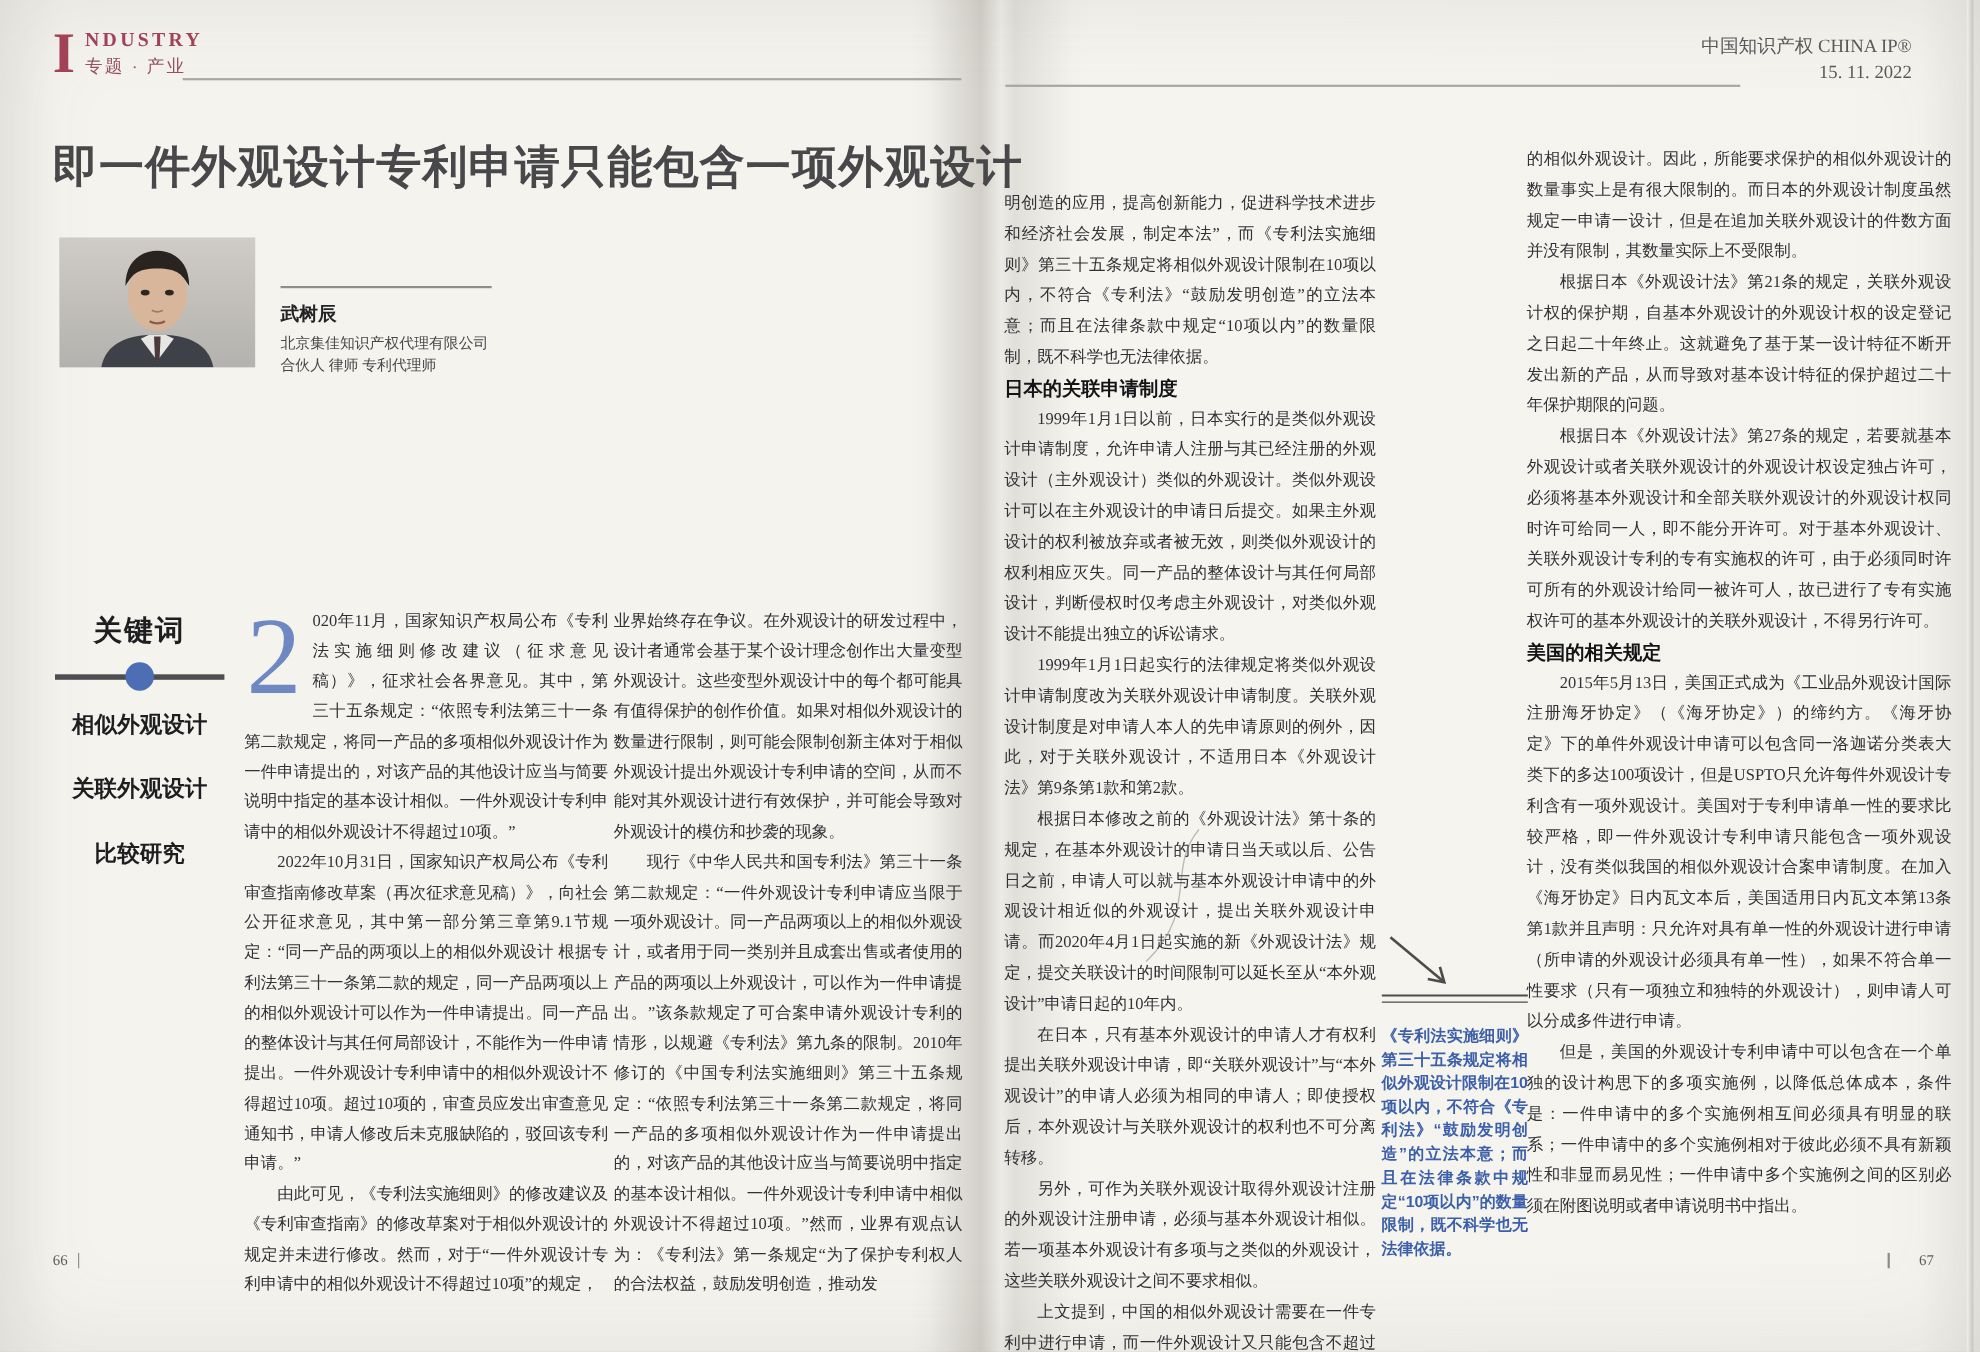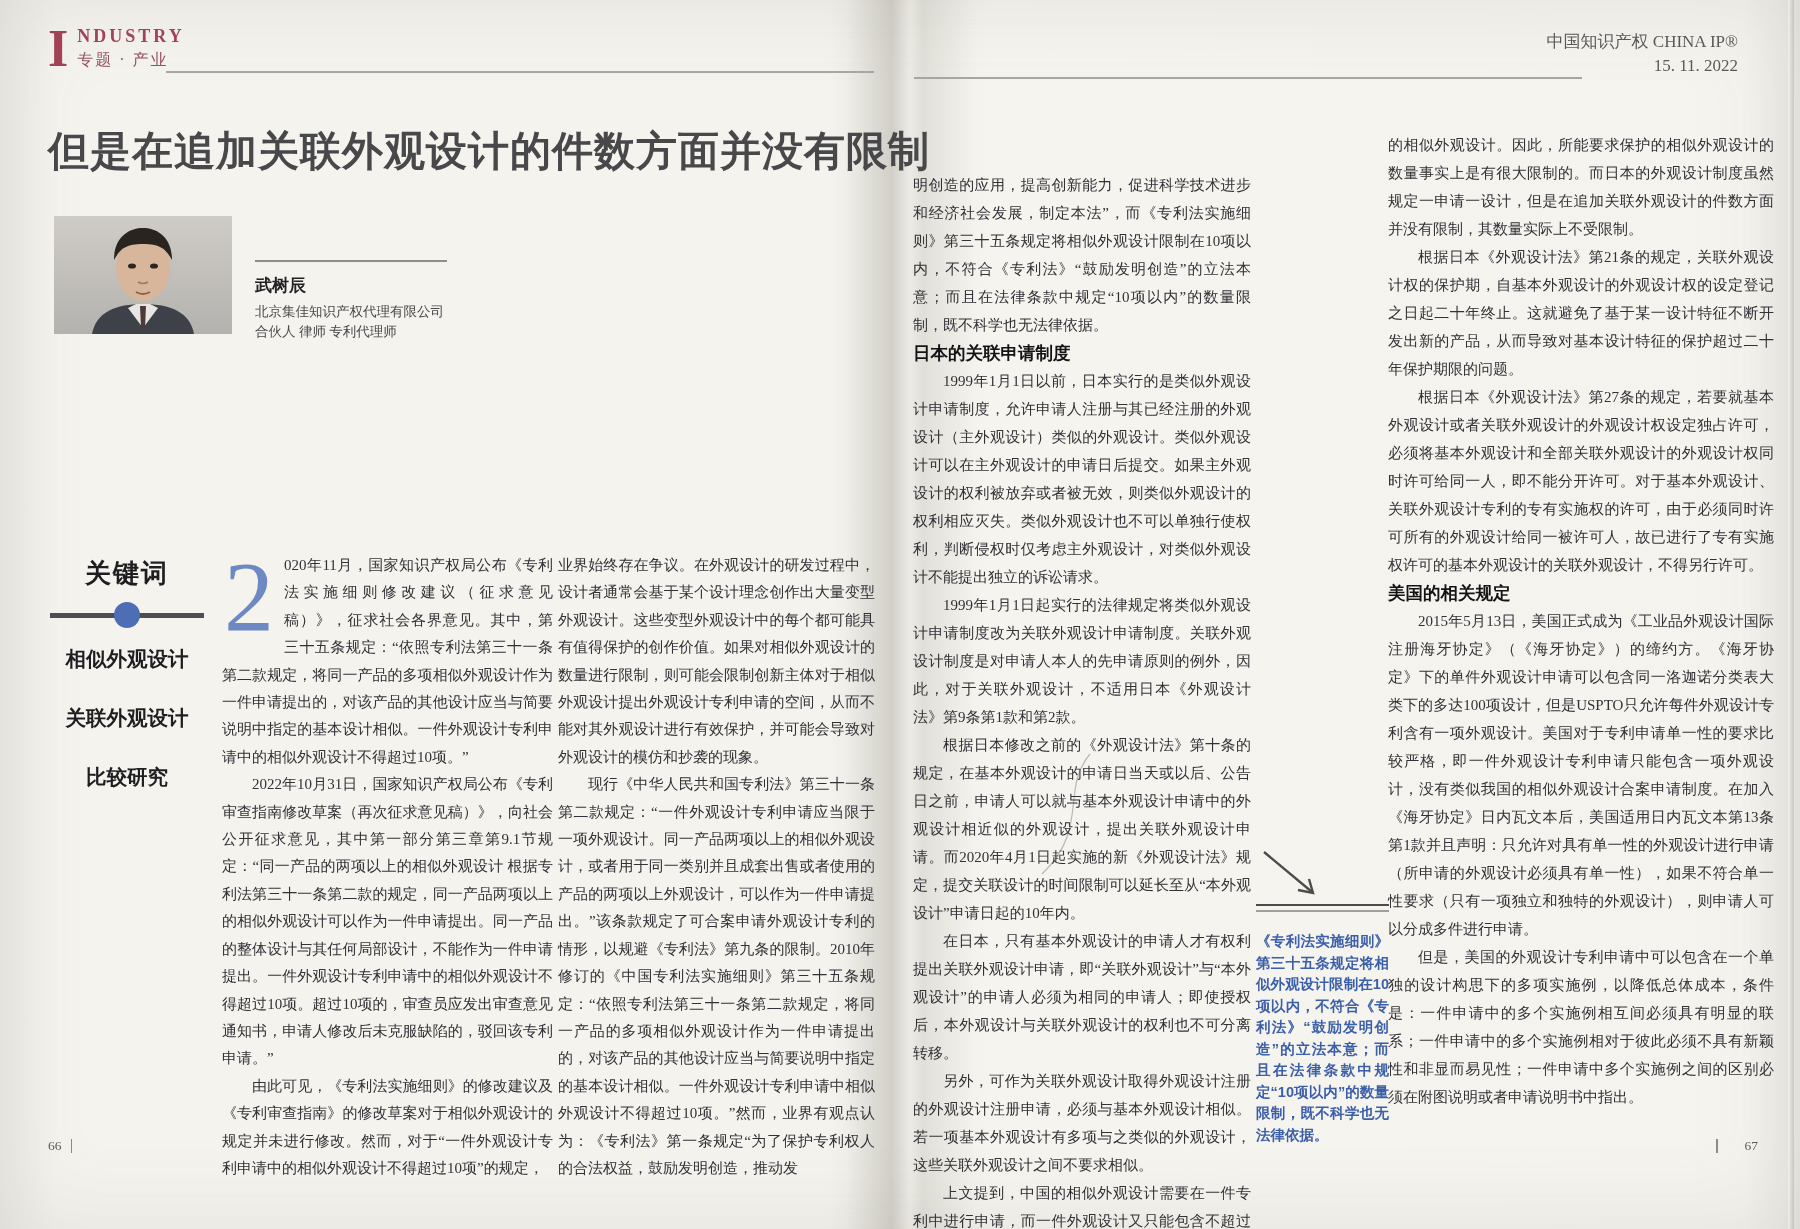--- a/index.html
+++ b/index.html
@@ -7,21 +7,21 @@
   #page{
     position:relative;width:1800px;height:1229px;overflow:hidden;
     background:linear-gradient(90deg,#ecebe6 0,#f4f3ee 3%,#f4f3ee 46%,#e5e3dd 49.6%,#efeee8 51.6%,#f5f4ef 55%,#f4f3ee 97%,#eae8e3 100%);
     box-shadow:inset 0 0 90px rgba(100,95,82,.12);
     color:#2f2f33;
   }
   .abs{position:absolute;}
   
   .big-i{font-family:"Liberation Serif",serif;font-size:52px;font-weight:700;color:#a24256;line-height:46px;}
   .ind-word{font-family:"Liberation Serif",serif;font-size:18px;font-weight:700;letter-spacing:3px;color:#a24256;}
-  .ind-sub{font-family:Liberation Serif, serif;font-size:16px;color:#95515e;margin-top:3px;letter-spacing:2px;}
+  .ind-sub{font-family:Liberation Sans, sans-serif;font-size:16px;color:#95515e;margin-top:3px;letter-spacing:2px;}
   .rule{background:#a8a6a2;height:2px;}
   .pub{font-size:17px;color:#59595a;text-align:right;line-height:24px;}
   
   .title{font-family:"Liberation Sans","DejaVu Sans",sans-serif;font-size:41px;font-weight:700;color:#48484b;letter-spacing:1px;white-space:nowrap;}
   
   .photo-frame{width:178px;height:118px;overflow:hidden;background:#c6c4c0;}
   .a-rule{width:192px;height:2px;background:#8d8d8b;}
   .a-name{font-family:"Liberation Sans","DejaVu Sans",sans-serif;font-size:17px;font-weight:700;color:#232326;}
   .a-line{font-size:13.5px;color:#48484a;line-height:20px;}
   
@@ -62,21 +62,21 @@
     </div>
   </div>
   <div class="abs rule" style="left:166px;top:71px;width:708px;"></div>
 
   <div class="abs rule" style="left:914px;top:77px;width:668px;height:1.5px;"></div>
   <div class="abs pub" style="left:1330px;top:30px;width:408px;">
     <div>中国知识产权 CHINA IP®</div>
     <div>15. 11. 2022</div>
   </div>
 
-  <div class="abs title" style="left:48px;top:124px;">但是在追加关联外观设计的件数方面并没有限制</div>
+  <div class="abs title" style="left:48px;top:124px;">即一件外观设计专利申请只能包含一项外观设计</div>
 
   <div class="abs photo-frame" style="left:54px;top:216px;">
     <svg width="178" height="118" viewBox="0 0 178 118">
       <defs>
         <linearGradient id="pbg" x1="0" y1="0" x2="0" y2="1">
           <stop offset="0" stop-color="#cfccc7"></stop>
             <stop offset="1" stop-color="#b4b2ae"></stop>
         </linearGradient>
       </defs>
       <rect width="178" height="118" fill="url(#pbg)"></rect>
@@ -117,21 +117,21 @@
   </div>
 
   <div class="abs col" style="left:558px;top:552px;width:317px;">
     <p>业界始终存在争议。在外观设计的研发过程中，设计者通常会基于某个设计理念创作出大量变型外观设计。这些变型外观设计中的每个都可能具有值得保护的创作价值。如果对相似外观设计的数量进行限制，则可能会限制创新主体对于相似外观设计提出外观设计专利申请的空间，从而不能对其外观设计进行有效保护，并可能会导致对外观设计的模仿和抄袭的现象。</p>
     <p class="ind">现行《中华人民共和国专利法》第三十一条第二款规定：“一件外观设计专利申请应当限于一项外观设计。同一产品两项以上的相似外观设计，或者用于同一类别并且成套出售或者使用的产品的两项以上外观设计，可以作为一件申请提出。”该条款规定了可合案申请外观设计专利的情形，以规避《专利法》第九条的限制。2010年修订的《中国专利法实施细则》第三十五条规定：“依照专利法第三十一条第二款规定，将同一产品的多项相似外观设计作为一件申请提出的，对该产品的其他设计应当与简要说明中指定的基本设计相似。一件外观设计专利申请中相似外观设计不得超过10项。”然而，业界有观点认为：《专利法》第一条规定“为了保护专利权人的合法权益，鼓励发明创造，推动发</p>
   </div>
 
   <div class="abs col c3" style="left:913px;top:131px;width:338px;margin-top:40px;">
     <p>明创造的应用，提高创新能力，促进科学技术进步和经济社会发展，制定本法”，而《专利法实施细则》第三十五条规定将相似外观设计限制在10项以内，不符合《专利法》“鼓励发明创造”的立法本意；而且在法律条款中规定“10项以内”的数量限制，既不科学也无法律依据。</p>
     <p class="sec-h">日本的关联申请制度</p>
-    <p class="ind">1999年1月1日以前，日本实行的是类似外观设计申请制度，允许申请人注册与其已经注册的外观设计（主外观设计）类似的外观设计。类似外观设计可以在主外观设计的申请日后提交。如果主外观设计的权利被放弃或者被无效，则类似外观设计的权利相应灭失。类似外观设计也不可以单独行使权利，判断侵权时仅考虑主外观设计，对类似外观设计不能提出独立的诉讼请求。</p>
+    <p class="ind">1999年1月1日以前，日本实行的是类似外观设计申请制度，允许申请人注册与其已经注册的外观设计（主外观设计）类似的外观设计。类似外观设计可以在主外观设计的申请日后提交。如果主外观设计的权利被放弃或者被无效，则类似外观设计的权利相应灭失。同一产品的整体设计与其任何局部设计，判断侵权时仅考虑主外观设计，对类似外观设计不能提出独立的诉讼请求。</p>
     <p class="ind">1999年1月1日起实行的法律规定将类似外观设计申请制度改为关联外观设计申请制度。关联外观设计制度是对申请人本人的先申请原则的例外，因此，对于关联外观设计，不适用日本《外观设计法》第9条第1款和第2款。</p>
     <p class="ind">根据日本修改之前的《外观设计法》第十条的规定，在基本外观设计的申请日当天或以后、公告日之前，申请人可以就与基本外观设计申请中的外观设计相近似的外观设计，提出关联外观设计申请。而2020年4月1日起实施的新《外观设计法》规定，提交关联设计的时间限制可以延长至从“本外观设计”申请日起的10年内。</p>
     <p class="ind">在日本，只有基本外观设计的申请人才有权利提出关联外观设计申请，即“关联外观设计”与“本外观设计”的申请人必须为相同的申请人；即使授权后，本外观设计与关联外观设计的权利也不可分离转移。</p>
     <p class="ind">另外，可作为关联外观设计取得外观设计注册的外观设计注册申请，必须与基本外观设计相似。若一项基本外观设计有多项与之类似的外观设计，这些关联外观设计之间不要求相似。</p>
     <p class="ind">上文提到，中国的相似外观设计需要在一件专利中进行申请，而一件外观设计又只能包含不超过10项</p>
   </div>
 
   <div class="abs callout" style="left:1256px;top:850px;">
     <svg width="133" height="68" viewBox="0 0 133 68">
       <line x1="8" y1="2" x2="56" y2="42" stroke="#4c4c4c" stroke-width="2.4"></line>

